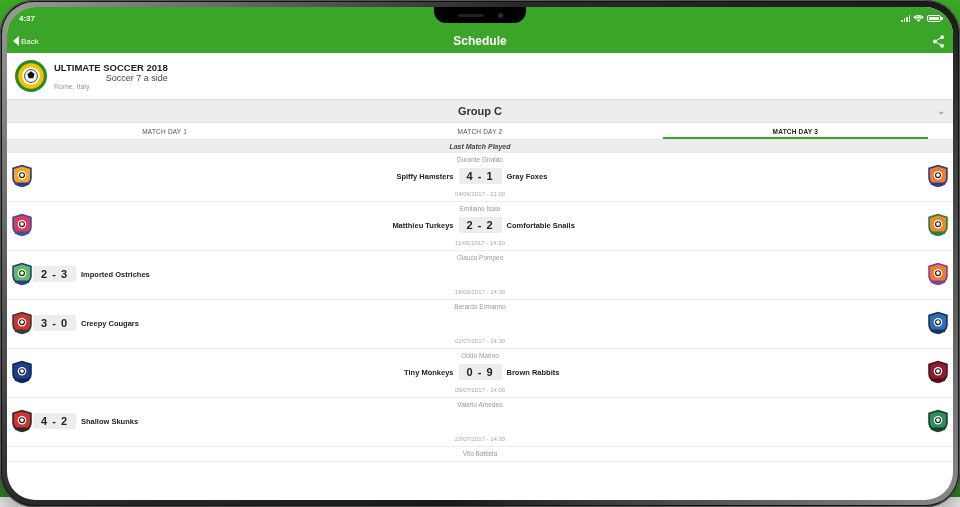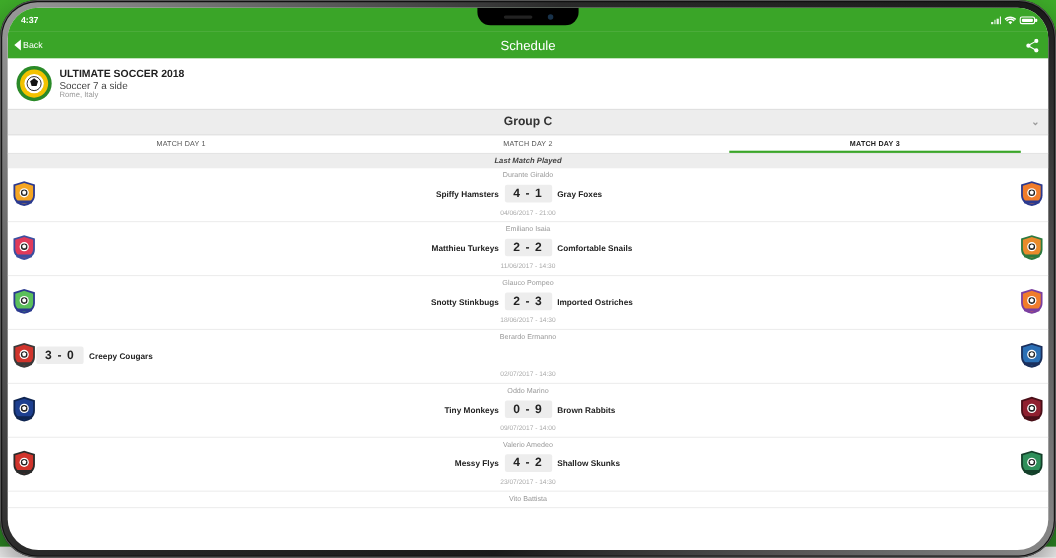--- a/index.html
+++ b/index.html
@@ -98,21 +98,21 @@
      font-size:6.5px;color:#999;border-top:1px solid #eee;}
   .likebar .l{display:flex;align-items:center;gap:4px;}
   .likebar .r{display:flex;align-items:center;gap:4px;}
   .cardtext{ font-size:6px;color:#555;line-height:1.5;padding:6px 8px;}
 
   
   #p4 { left:597px; top:45px; width:188px; height:415px; }
   .leagueHead { display:flex; align-items:center; gap:7px; padding:7px 8px; background:#fff; }
   .leagueHead .crest { width:28px;height:28px;border-radius:50%;flex:none; }
   .leagueHead .lt1 { font-size:8.5px; font-weight:bold; color:#222; }
-  .leagueHead .lt2 { font-size:8px; color:#444; }
+  .leagueHead .lt2 { font-size:8px; color:#444;text-align:right; }
   .leagueHead .lt3 { font-size:6.5px; color:#999; }
   .groupbar { background:#ededed; height:22px; display:flex; align-items:center;
      justify-content:center; position:relative; font-size:10px; font-weight:bold; color:#333;
      border-top:1px solid #e0e0e0; border-bottom:1px solid #e0e0e0;}
   .groupbar .dn { position:absolute; right:8px; color:#999; font-size:9px;}
   .thead { display:flex; align-items:center; height:16px; padding:0 6px; background:#fff;
      font-size:6.5px; color:#3aa528; font-weight:bold; letter-spacing:.3px;}
   .thead .tn { flex:1; }
   .thead .c { width:17px; text-align:center; }
   .trow { display:flex; align-items:center; height:23px; padding:0 4px;
@@ -164,21 +164,21 @@
      background:#000; border-radius:0 0 12px 12px; z-index:6; display:flex; align-items:center;
      justify-content:center; gap:14px;}
   .notch .spk{width:26px;height:3px;background:#222;border-radius:2px;}
   .notch .cam{width:5px;height:5px;border-radius:50%;background:#18324a;}
   .sb3 { height:22px; background:#3aa528; color:#fff; display:flex; align-items:center;
      position:relative; padding:0 12px; font-size:8px; }
   .sb3 .time{font-weight:bold;}
   .sb3 .right{position:absolute;right:12px;display:flex;align-items:center;gap:3px;}
   .nav3 { height:24px; background:#3aa528; color:#fff; display:flex; align-items:center;
      justify-content:center; position:relative;}
-  .nav3 .title{font-size:12px;font-weight:normal;}
+  .nav3 .title{font-size:12px;font-weight:bold;}
   .nav3 .back{position:absolute;left:6px;display:flex;align-items:center;gap:2px;font-size:8px;}
   .nav3 .sh{position:absolute;right:8px;}
   .mdtabs { display:flex; height:17px; background:#fff; border-bottom:1px solid #e4e4e4;}
   .mdtabs div{flex:1;text-align:center;font-size:6.5px;color:#555;letter-spacing:.2px;
      display:flex;align-items:center;justify-content:center;position:relative;}
   .mdtabs div.act{color:#222;font-weight:bold;}
   .mdtabs div.act:after{content:"";position:absolute;left:8%;right:8%;bottom:0;height:2px;background:#3aa528;}
   .lastplayed { background:#ededed; text-align:center; font-size:7px; font-style:italic;
      color:#444; padding:3px 0; font-weight:bold;}
   .match { border-bottom:1px solid #ededed; padding:3px 0 4px; position:relative;}
@@ -914,21 +914,20 @@
             <div class="ref">Glauco Pompeo</div>
             <div class="mid">
               <span class="crest2"><svg viewBox="0 0 28 32" width="22" height="24">
                   <path d="M14 1 27 5v13c0 8-6.5 12-13 13C7.5 30 1 26 1 18V5z" fill="#2b3a8f"></path>
                   <path d="M14 3.2 24.8 6.6v11c0 6.6-5.4 10-10.8 10.8C8.6 27.6 3.2 24.2 3.2 17.6v-11z" fill="#5bbf5b"></path>
                   <circle cx="14" cy="15" r="5.6" fill="#fff"></circle>
                   <circle cx="14" cy="15" r="4" fill="#222"></circle>
                   <polygon points="14,12 16.6,13.9 15.6,17 12.4,17 11.4,13.9" fill="#fff"></polygon>
                   <rect x="4.5" y="24.5" width="19" height="3.6" rx="1" fill="#2b3a8f"></rect>
                 </svg></span>
-              <span class="tnm h">Snotty Stinkbugs</span>
               <span class="sc">2 - 3</span>
               <span class="tnm a">Imported Ostriches</span>
               <span class="crest2"><svg viewBox="0 0 28 32" width="22" height="24">
                   <path d="M14 1 27 5v13c0 8-6.5 12-13 13C7.5 30 1 26 1 18V5z" fill="#7b3fa0"></path>
                   <path d="M14 3.2 24.8 6.6v11c0 6.6-5.4 10-10.8 10.8C8.6 27.6 3.2 24.2 3.2 17.6v-11z" fill="#f07c2b"></path>
                   <circle cx="14" cy="15" r="5.6" fill="#fff"></circle>
                   <circle cx="14" cy="15" r="4" fill="#222"></circle>
                   <polygon points="14,12 16.6,13.9 15.6,17 12.4,17 11.4,13.9" fill="#fff"></polygon>
                   <rect x="4.5" y="24.5" width="19" height="3.6" rx="1" fill="#7b3fa0"></rect>
                 </svg></span>
@@ -988,21 +987,20 @@
             <div class="ref">Valerio Amedeo</div>
             <div class="mid">
               <span class="crest2"><svg viewBox="0 0 28 32" width="22" height="24">
                   <path d="M14 1 27 5v13c0 8-6.5 12-13 13C7.5 30 1 26 1 18V5z" fill="#2a2a2a"></path>
                   <path d="M14 3.2 24.8 6.6v11c0 6.6-5.4 10-10.8 10.8C8.6 27.6 3.2 24.2 3.2 17.6v-11z" fill="#d0342c"></path>
                   <circle cx="14" cy="15" r="5.6" fill="#fff"></circle>
                   <circle cx="14" cy="15" r="4" fill="#222"></circle>
                   <polygon points="14,12 16.6,13.9 15.6,17 12.4,17 11.4,13.9" fill="#fff"></polygon>
                   <rect x="4.5" y="24.5" width="19" height="3.6" rx="1" fill="#2a2a2a"></rect>
                 </svg></span>
-              <span class="tnm h">Messy Flys</span>
               <span class="sc">4 - 2</span>
               <span class="tnm a">Shallow Skunks</span>
               <span class="crest2"><svg viewBox="0 0 28 32" width="22" height="24">
                   <path d="M14 1 27 5v13c0 8-6.5 12-13 13C7.5 30 1 26 1 18V5z" fill="#14402a"></path>
                   <path d="M14 3.2 24.8 6.6v11c0 6.6-5.4 10-10.8 10.8C8.6 27.6 3.2 24.2 3.2 17.6v-11z" fill="#2f8f5a"></path>
                   <circle cx="14" cy="15" r="5.6" fill="#fff"></circle>
                   <circle cx="14" cy="15" r="4" fill="#222"></circle>
                   <polygon points="14,12 16.6,13.9 15.6,17 12.4,17 11.4,13.9" fill="#fff"></polygon>
                   <rect x="4.5" y="24.5" width="19" height="3.6" rx="1" fill="#14402a"></rect>
                 </svg></span>

